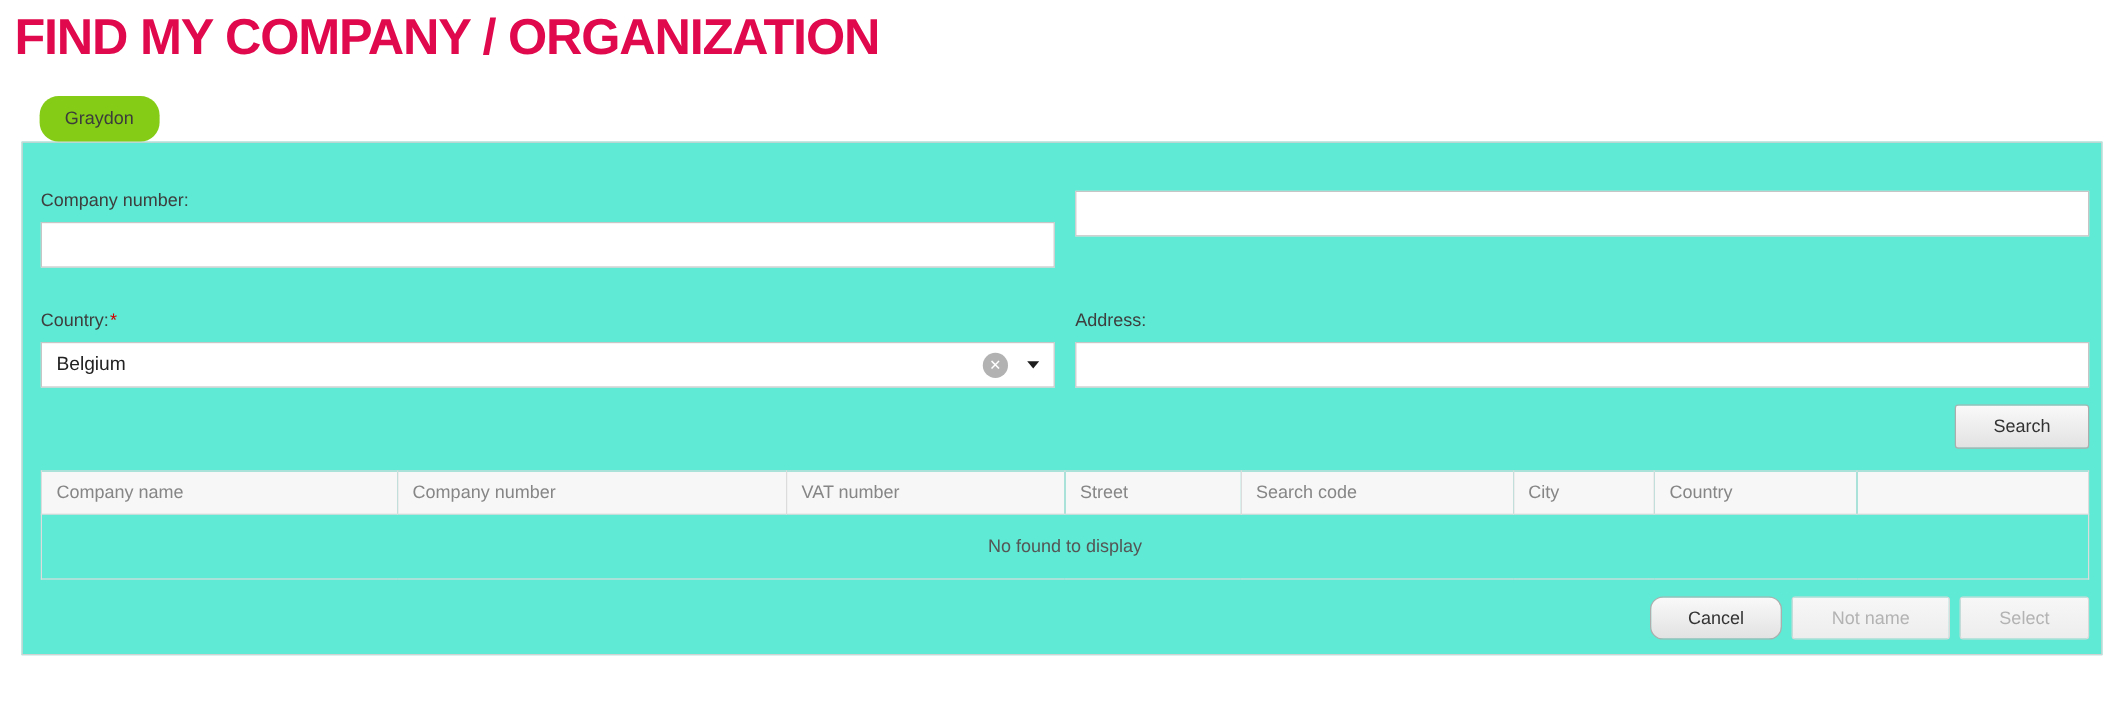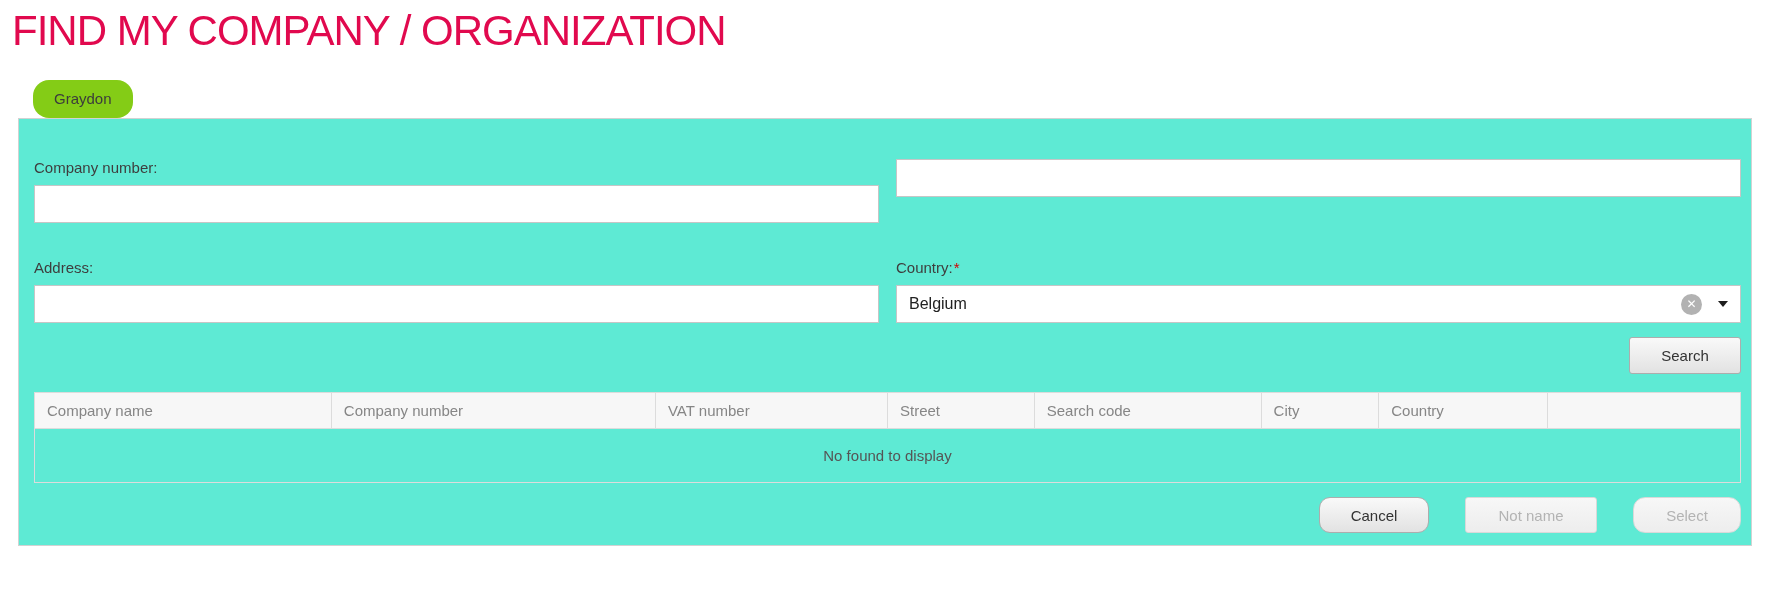--- a/index.html
+++ b/index.html
@@ -11,21 +11,21 @@
   }
   body {
     width: 1770px;
     height: 600px;
     overflow: hidden;
   }
   .page-title {
     margin: 10px 0 0 12px;
     font-size: 42px;
     line-height: 1;
-    font-weight: 400;
+    font-weight: 700;
     letter-spacing: -1px;
     color: #e1094e;
   }
   .tabstrip {
     margin: 28px 0 0 33px;
     height: 38px;
   }
   .tab {
     display: inline-block;
     height: 38px;
@@ -116,21 +116,20 @@
     height: 37px;
     min-width: 112px;
     padding: 0 18px;
     border: 1px solid #adadad;
     border-radius: 3px;
     background: linear-gradient(#f9f9f9, #e2e2e2);
     font-size: 15px;
     color: #333;
     font-family: inherit;
     cursor: pointer;
-    margin-left: 28px;
   }
   .btn-disabled {
     background: linear-gradient(#f7f7f7, #ededed);
     border-color: #d9d9d9;
     color: #b3b3b3;
     cursor: default;
   }
   table.results {
     width: 100%;
     border-collapse: collapse;
@@ -157,21 +156,21 @@
     font-size: 15px;
   }
   .footer-row {
     display: flex;
     justify-content: flex-end;
     gap: 8px;
     margin-top: 14px;
   }
   .btn.cancel   { min-width: 110px; height: 36px; border-radius: 11px; }
   .btn.notfound { min-width: 132px; height: 36px; }
-  .btn.select   { min-width: 108px; height: 36px; border-radius: 12px; }
+  .btn.select   { min-width: 108px; height: 36px; }
 </style>
 </head>
 <body>
 
 <h1 class="page-title">FIND MY COMPANY / ORGANIZATION</h1>
 
 <div class="tabstrip">
   <span class="tab">Graydon</span>
 </div>
 
@@ -180,39 +179,39 @@
   <div class="form-grid">
 
     <div>
       <label class="field-label">
         <span>Company number:</span>
       </label>
       <input class="text-input" type="text" value="" style="">
     </div>
 
     <div>
-      <input class="text-input" type="text" value="" style="">
-    </div>
-
-    <div>
-      <label class="field-label">
-        <span>Address:</span>
-      </label>
       <input class="text-input" type="text" value="" style="">
     </div>
 
     <div>
       <label class="field-label">
         <span>Country:</span><span class="required">*</span>
       </label>
       <div class="combobox">
         <span class="combo-value">Belgium</span>
         <span class="clear-btn">✕</span>
         <span class="caret"></span>
       </div>
+    </div>
+
+    <div>
+      <label class="field-label">
+        <span>Address:</span>
+      </label>
+      <input class="text-input" type="text" value="" style="">
     </div>
 
   </div>
 
   <div class="search-row">
     <button class="btn">Search</button>
   </div>
 
   <table class="results">
     <colgroup>

